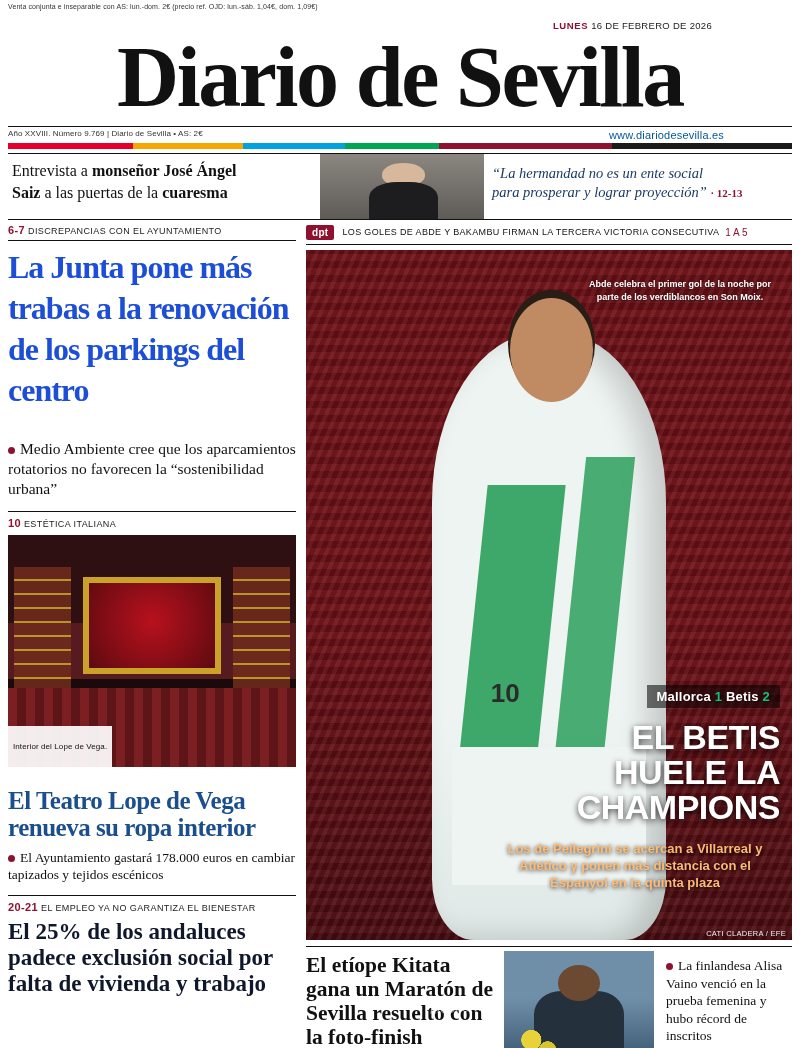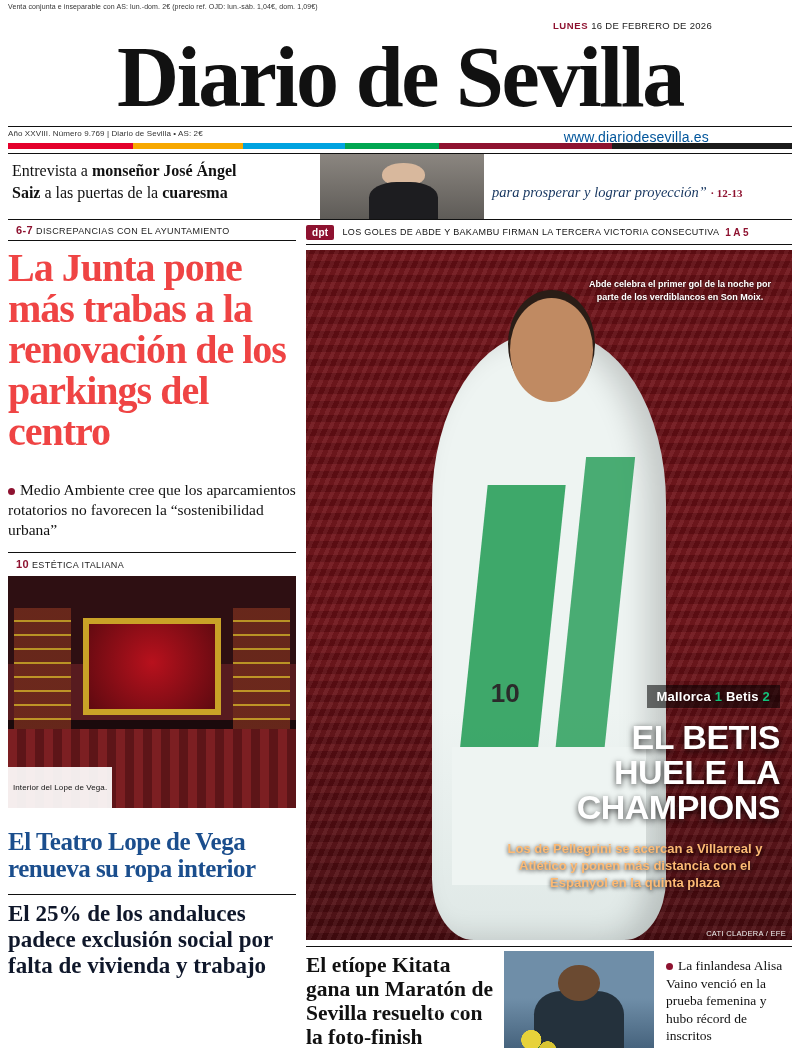--- a/index.html
+++ b/index.html
@@ -40,22 +40,22 @@
   }
   .rule-under-mast {
     position: absolute; top: 126px; left: 8px; width: 784px; height: 1px;
     background: #111;
   }
   .mast-meta {
     position: absolute; top: 129px; left: 8px;
     font-size: 8px; color: #333; letter-spacing: .1px;
   }
   .mast-url {
-    position: absolute; top: 129px; right: 15px;
-    font-size: 14px; color: #00559b; letter-spacing: .2px;
+    position: absolute; top: 129px; right: 0;
+    font-size: 11px; color: #00559b; letter-spacing: .2px;
   }
 
   
   .colorbar { position: absolute; top: 143px; left: 8px; width: 784px; height: 6px; display: flex; }
   .colorbar span { height: 6px; }
 
   
   .interview {
     position: absolute; top: 153px; left: 8px; width: 784px; height: 67px;
     border-top: 1px solid #111; border-bottom: 1px solid #111;
@@ -75,25 +75,25 @@
     position: absolute; top: 10px; left: 484px; width: 296px;
     font-family: "Liberation Serif", serif;
     font-style: italic; font-size: 14.5px; line-height: 19px;
     color: #1b3a63; text-align: left;
   }
   .interview-quote .pages { font-style: normal; font-weight: bold; color: #8e1230; font-size: 11px; }
 
   
   .col-left { position: absolute; top: 224px; left: 8px; width: 288px; }
   .kicker { font-size: 9px; letter-spacing: .4px; color: #222; text-transform: uppercase; }
-  .kicker .num { color: #8e1230; font-weight: bold; font-size: 11px; margin-left: 8px; }
+  .kicker .num { color: #8e1230; font-weight: bold; font-size: 11px; }
   .hr-thin { height: 1px; background: #111; margin: 4px 0 6px; }
   .lead-head {
     font-family: "Liberation Serif", serif; font-weight: bold;
-    font-size: 40px; line-height: 41px; letter-spacing: -1px; color: #ef4444;
+    font-size: 32px; line-height: 41px; letter-spacing: -1px; color: #1d4ed8;
   }
   .bullet-para {
     margin-top: 28px;
     font-family: "Liberation Serif", serif;
     font-size: 15.5px; line-height: 20px; color: #111;
   }
   .dot { display: inline-block; width: 7px; height: 7px; border-radius: 50%;
          background: #8e1230; margin-right: 5px; vertical-align: middle; }
 
   .sec-rule { height: 1px; background: #111; margin: 12px 0 5px; }
@@ -122,21 +122,21 @@
   }
 
   
   .col-right { position: absolute; top: 224px; left: 306px; width: 486px; }
   .sports-bar { display: flex; align-items: center; height: 16px; }
   .dpt-badge {
     background: #8e1230; color: #fff; font-weight: bold; font-size: 10px;
     padding: 2px 6px; letter-spacing: .3px; border-radius: 2px;
   }
   .sports-bar .txt { font-size: 9px; letter-spacing: .35px; margin-left: 8px; color: #111; }
-  .sports-bar .pg { color: #8e1230; font-weight: bold; margin-left: 6px; font-size: 10px; }
+  .sports-bar .pg { color: #8e1230; font-weight: normal; margin-left: 6px; font-size: 10px; }
   .sports-rule { height: 1px; background: #111; margin-top: 4px; }
 
   .betis-photo {
     position: relative; width: 486px; height: 690px; margin-top: 5px;
     overflow: hidden; background: #5a0f18;
   }
   .photo-note {
     position: absolute; top: 28px; right: 12px; width: 200px;
     color: #fff; font-size: 9px; line-height: 12.5px; text-align: center;
     font-weight: bold; text-shadow: 0 1px 3px rgba(0,0,0,.8);
@@ -267,21 +267,21 @@
 
   <div class="interview">
     <div class="interview-left">
       <span>Entrevista a </span><b>monseñor José Ángel</b><br>
       <b>Saiz</b><span> a las puertas de la </span><b>cuaresma</b>
     </div>
     <div class="interview-photo">
       <div class="pr-priest"></div>
     </div>
     <div class="interview-quote">
-      <br>
+      <span>“La hermandad no es un ente social</span><br>
       <span>para prosperar y lograr proyección”</span>
       <span class="pages">· 12-13</span>
     </div>
   </div>
 
   <div class="col-left">
     <div class="kicker">
       <span class="num">6-7</span>
       <span>DISCREPANCIAS CON EL AYUNTAMIENTO</span>
     </div>
@@ -301,22 +301,29 @@
       <div class="th-hall">
         <div class="box-l"></div>
           <div class="box-r"></div>
         <div class="stage"></div>
           <div class="seats"></div>
       </div>
       <div class="photo-caption">Interior del Lope de Vega.</div>
     </div>
 
     <div class="theatre-head">El Teatro Lope de Vega renueva su ropa interior</div>
+    <div class="theatre-sub">
+      <span class="dot"></span><span>El Ayuntamiento gastará 178.000 euros en cambiar tapizados y tejidos escénicos</span>
+    </div>
 
     <div class="sec-rule"></div>
+    <div class="kicker">
+      <span class="num">20-21</span>
+      <span>EL EMPLEO YA NO GARANTIZA EL BIENESTAR</span>
+    </div>
     <div class="bottom-left-head">El 25% de los andaluces padece exclusión social por falta de vivienda y trabajo</div>
   </div>
 
   <div class="col-right">
     <div class="sports-bar">
       <span class="dpt-badge">dpt</span>
       <span class="txt">LOS GOLES DE ABDE Y BAKAMBU FIRMAN LA TERCERA VICTORIA CONSECUTIVA</span>
       <span class="pg">1 A 5</span>
     </div>
     <div class="sports-rule"></div>

